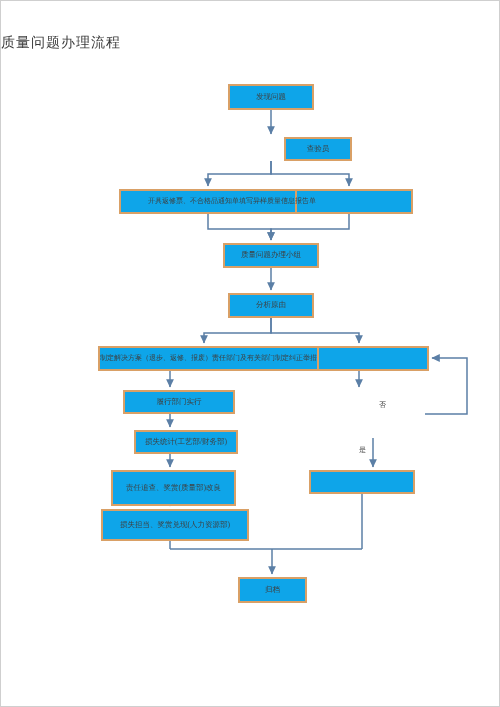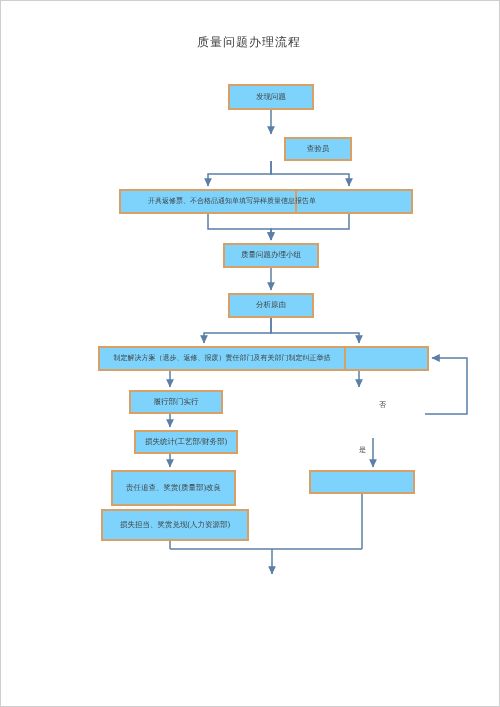--- a/index.html
+++ b/index.html
@@ -12,35 +12,35 @@
   #page{
     position:relative;
     width:500px;height:707px;
     box-sizing:border-box;
     border:1px solid #cfcfcf;
     background:#fff;
   }
   #title{
     position:absolute;
     left:0;top:33px;width:496px;
-    text-align:center;
-    font-size:12px;
+    text-align:left;
+    font-size:14px;
     color:#3b3b3b;
     letter-spacing:1px;
     font-family:"Liberation Serif","DejaVu Serif",serif;
   }
   
   #chart{
     position:absolute;left:0;top:0;width:500px;height:707px;
   }
   .node{
     position:absolute;
     box-sizing:border-box;
     border:2px solid #d9a066;
-    background:#7dd3fc;
+    background:#0ea5e9;
     color:#3f3f3f;
     font-size:7.5px;
     line-height:1.1;
     display:flex;
     align-items:center;
     justify-content:center;
     text-align:center;
     white-space:nowrap;
     font-family:"Liberation Serif","DejaVu Serif",serif;
     z-index:3;
@@ -134,33 +134,34 @@
     <div class="node" style="left:236px;top:136px;width:68px;height:24px;margin-left:47px;">查验员</div>
 
     <div class="node wide" style="left:118px;top:188px;width:178px;height:25px;z-index:4;padding-left:48px;">开具返修票、不合格品通知单填写异样质量信息报告单</div>
 
     <div class="node wide empty" style="left:284px;top:188px;width:128px;height:25px;"></div>
 
     <div class="node" style="left:222px;top:242px;width:96px;height:25px;">质量问题办理小组</div>
 
     <div class="node" style="left:227px;top:292px;width:86px;height:25px;">分析原由</div>
 
-    <div class="node wide" style="left:97px;top:345px;width:248px;height:25px;z-index:4;">制定解决方案（退步、返修、报废）责任部门及有关部门制定纠正举措</div>
+    <div class="node wide" style="left:97px;top:345px;width:221px;height:25px;z-index:4;">制定解决方案（退步、返修、报废）责任部门及有关部门制定纠正举措</div>
 
     <div class="node wide empty" style="left:288px;top:345px;width:140px;height:25px;"></div>
 
-    <div class="node" style="left:128px;top:389px;width:94px;height:24px;">履行部门实行</div>
+    <div class="node" style="left:122px;top:389px;width:112px;height:24px;">履行部门实行</div>
 
     <div class="node" style="left:113px;top:429px;width:104px;height:24px;margin-left:20px;">损失统计(工艺部/财务部)</div>
 
     <div class="node" style="left:110px;top:469px;width:125px;height:36px;">责任追查、奖赏(质量部)改良</div>
 
     <div class="node" style="left:100px;top:508px;width:148px;height:32px;">损失担当、奖赏兑现(人力资源部)</div>
 
 
     <div class="node empty" style="left:308px;top:469px;width:106px;height:24px;"></div>
 
+    <div class="node" style="left:237px;top:576px;width:69px;height:26px;">归档</div>
 
     <div class="edgelabel" style="left:378px;top:399px;">否</div>
     <div class="edgelabel" style="left:358px;top:444px;">是</div>
 
   </div>
 </div>
 
 </body></html>

